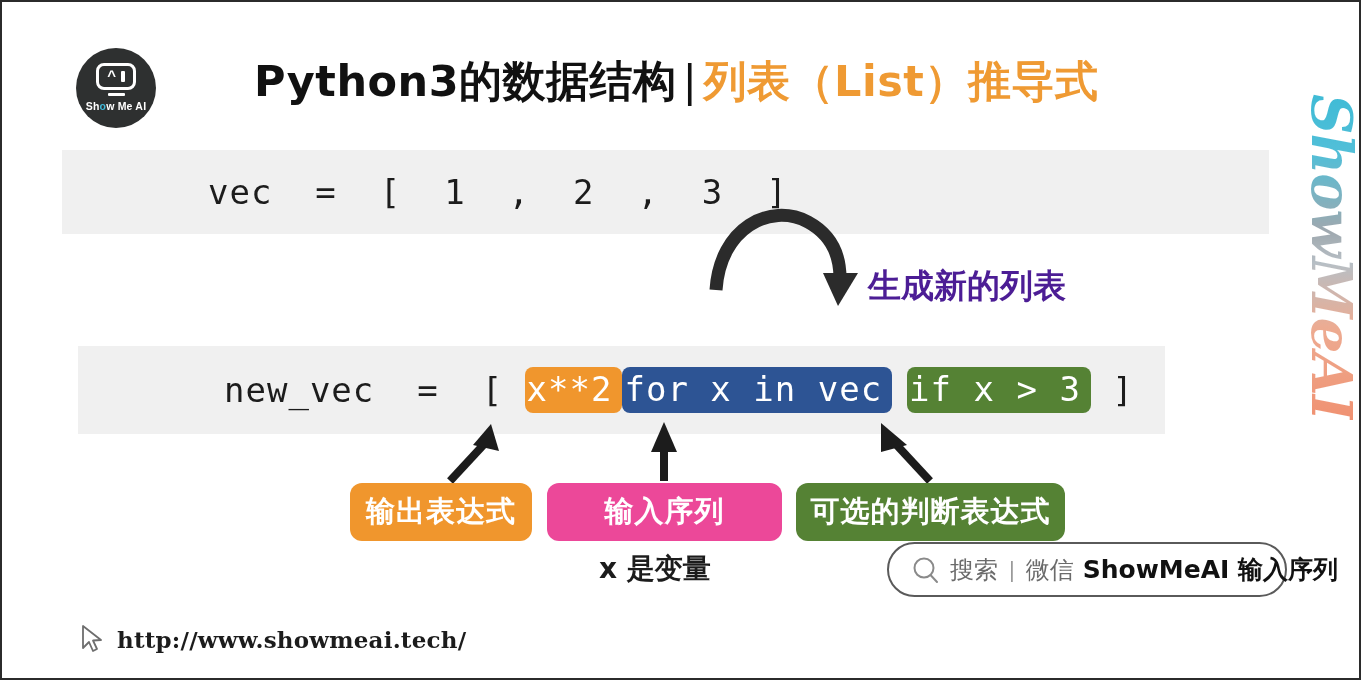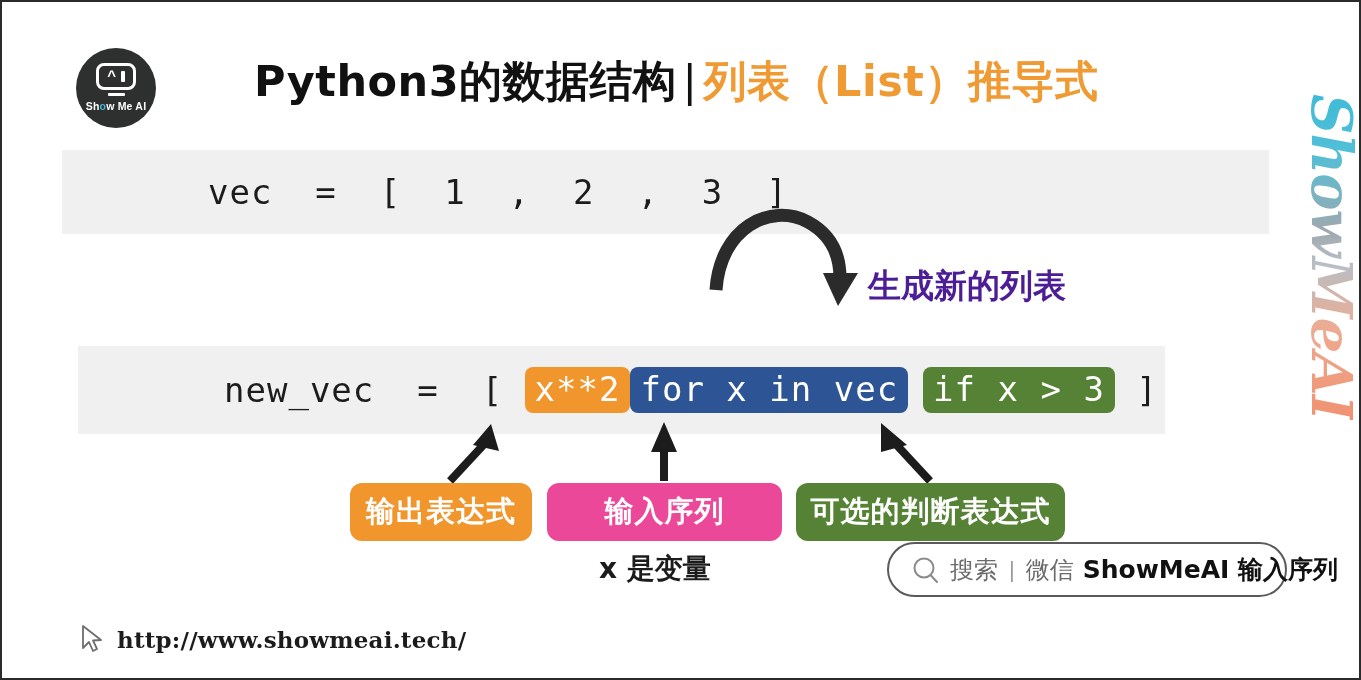--- a/index.html
+++ b/index.html
@@ -151,21 +151,21 @@
   #code-block-1 .code-text { margin-left: 146px; }
   #code-block-2 .code-line {
     margin-left: 146px;
     display: flex;
     align-items: center;
     white-space: pre;
   }
   .chip {
     display: inline-block;
     border-radius: 8px;
-    padding: 5px 10px 7px 10px;
+    padding: 5px 10px 7px 2px;
     color: #ffffff;
     font-family: "DejaVu Sans Mono", "Liberation Mono", monospace;
     font-size: 34px;
     line-height: 1;
     letter-spacing: 1px;
     white-space: pre;
   }
   .chip-orange { background: #f0962d; }
   .chip-blue   { background: #2d5494; }
   .chip-green  { background: #558234; margin-left: 15px; }

